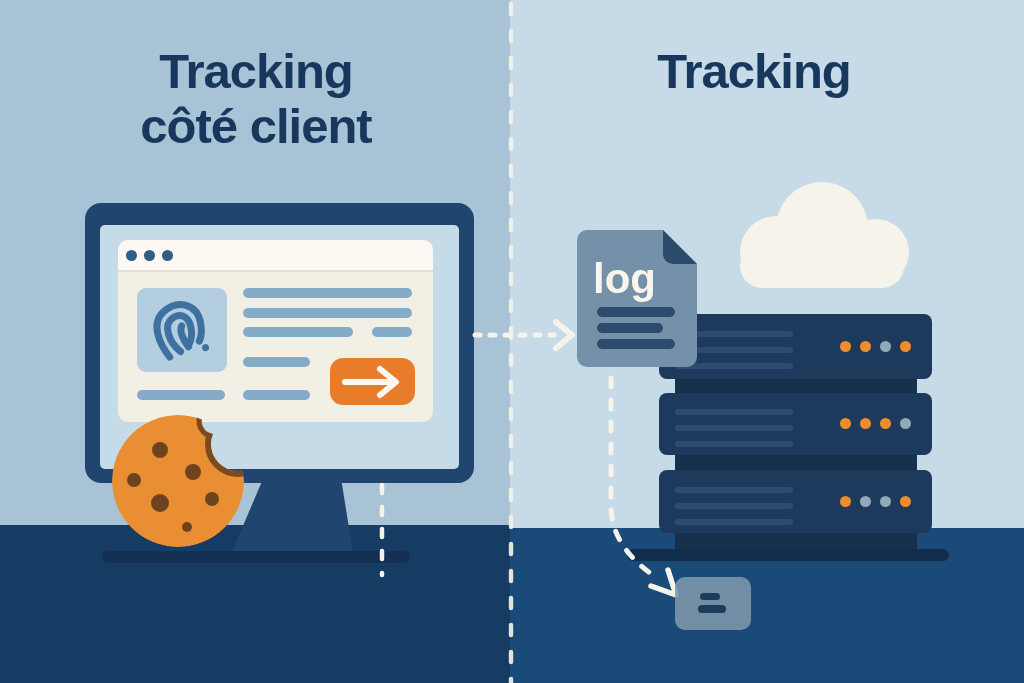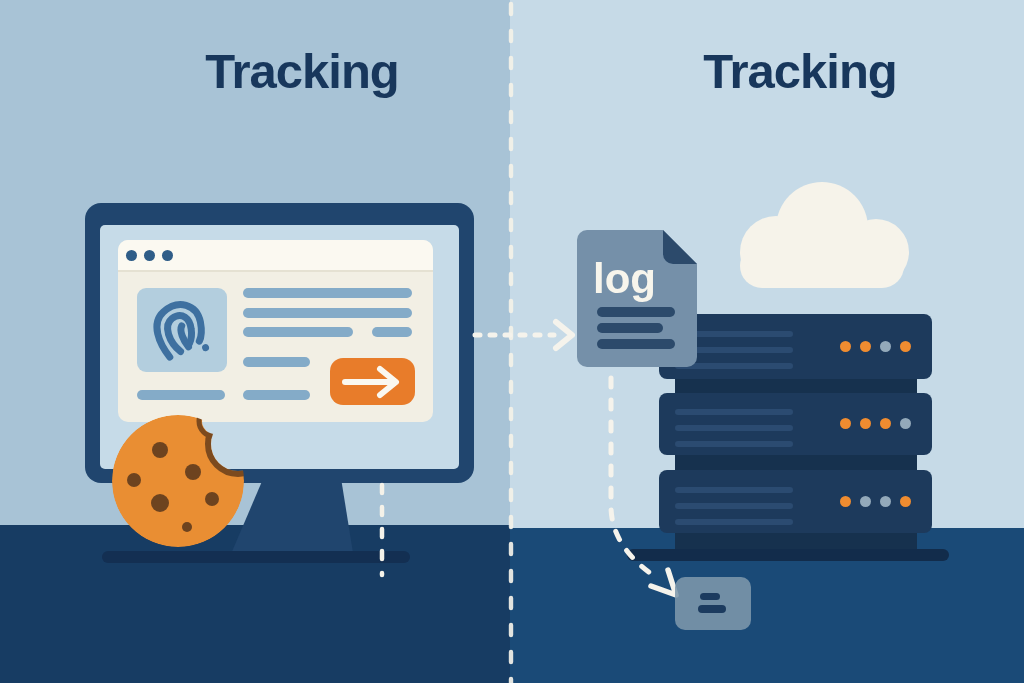--- a/index.html
+++ b/index.html
@@ -11,21 +11,21 @@
   .abs{position:absolute;}
 
   
   .bg-left{left:0;top:0;width:510px;height:683px;background:#a8c3d6;}
   .bg-right{left:510px;top:0;width:514px;height:683px;background:#c6dae7;}
   .floor-left{left:0;top:525px;width:510px;height:158px;background:#173c63;}
   .floor-right{left:510px;top:528px;width:514px;height:155px;background:#1a4a77;}
 
   
   .title{top:44px;text-align:center;font-weight:bold;font-size:49px;line-height:55px;
-         color:#18375c;letter-spacing:-1px;padding-left:46px;}
+         color:#18375c;letter-spacing:-1px;}
   .title-left{left:0;width:512px;}
   .title-right{left:498px;width:512px;}
 
   
   .monitor{left:85px;top:203px;width:389px;height:280px;background:#20456e;border-radius:16px;}
   .screen{left:100px;top:225px;width:359px;height:244px;background:#c6dbe8;border-radius:5px;}
   .browser{left:118px;top:240px;width:315px;height:182px;background:#f2efe4;border-radius:10px;overflow:hidden;}
   .browser-topbar{position:absolute;left:0;top:0;width:315px;height:30px;background:#fbf9f1;border-bottom:2px solid #e5e1d2;}
   .wdot{position:absolute;top:10px;width:11px;height:11px;border-radius:50%;background:#2f5d88;}
   .fpbox{position:absolute;left:19px;top:48px;width:90px;height:84px;background:#b3cede;border-radius:9px;}
@@ -61,20 +61,21 @@
 
 <div class="canvas">
 
   <div class="abs bg-left"></div>
   <div class="abs bg-right"></div>
   <div class="abs floor-left"></div>
   <div class="abs floor-right"></div>
 
   <div class="abs title title-left">
     <div>Tracking</div>
+    <div>côté client</div>
   </div>
   <div class="abs title title-right">
     <div>Tracking</div>
   </div>
 
   <div class="abs monitor"></div>
   <div class="abs screen"></div>
   <div class="abs browser">
     <div class="browser-topbar">
       <div class="wdot" style="left:8px;"></div>

